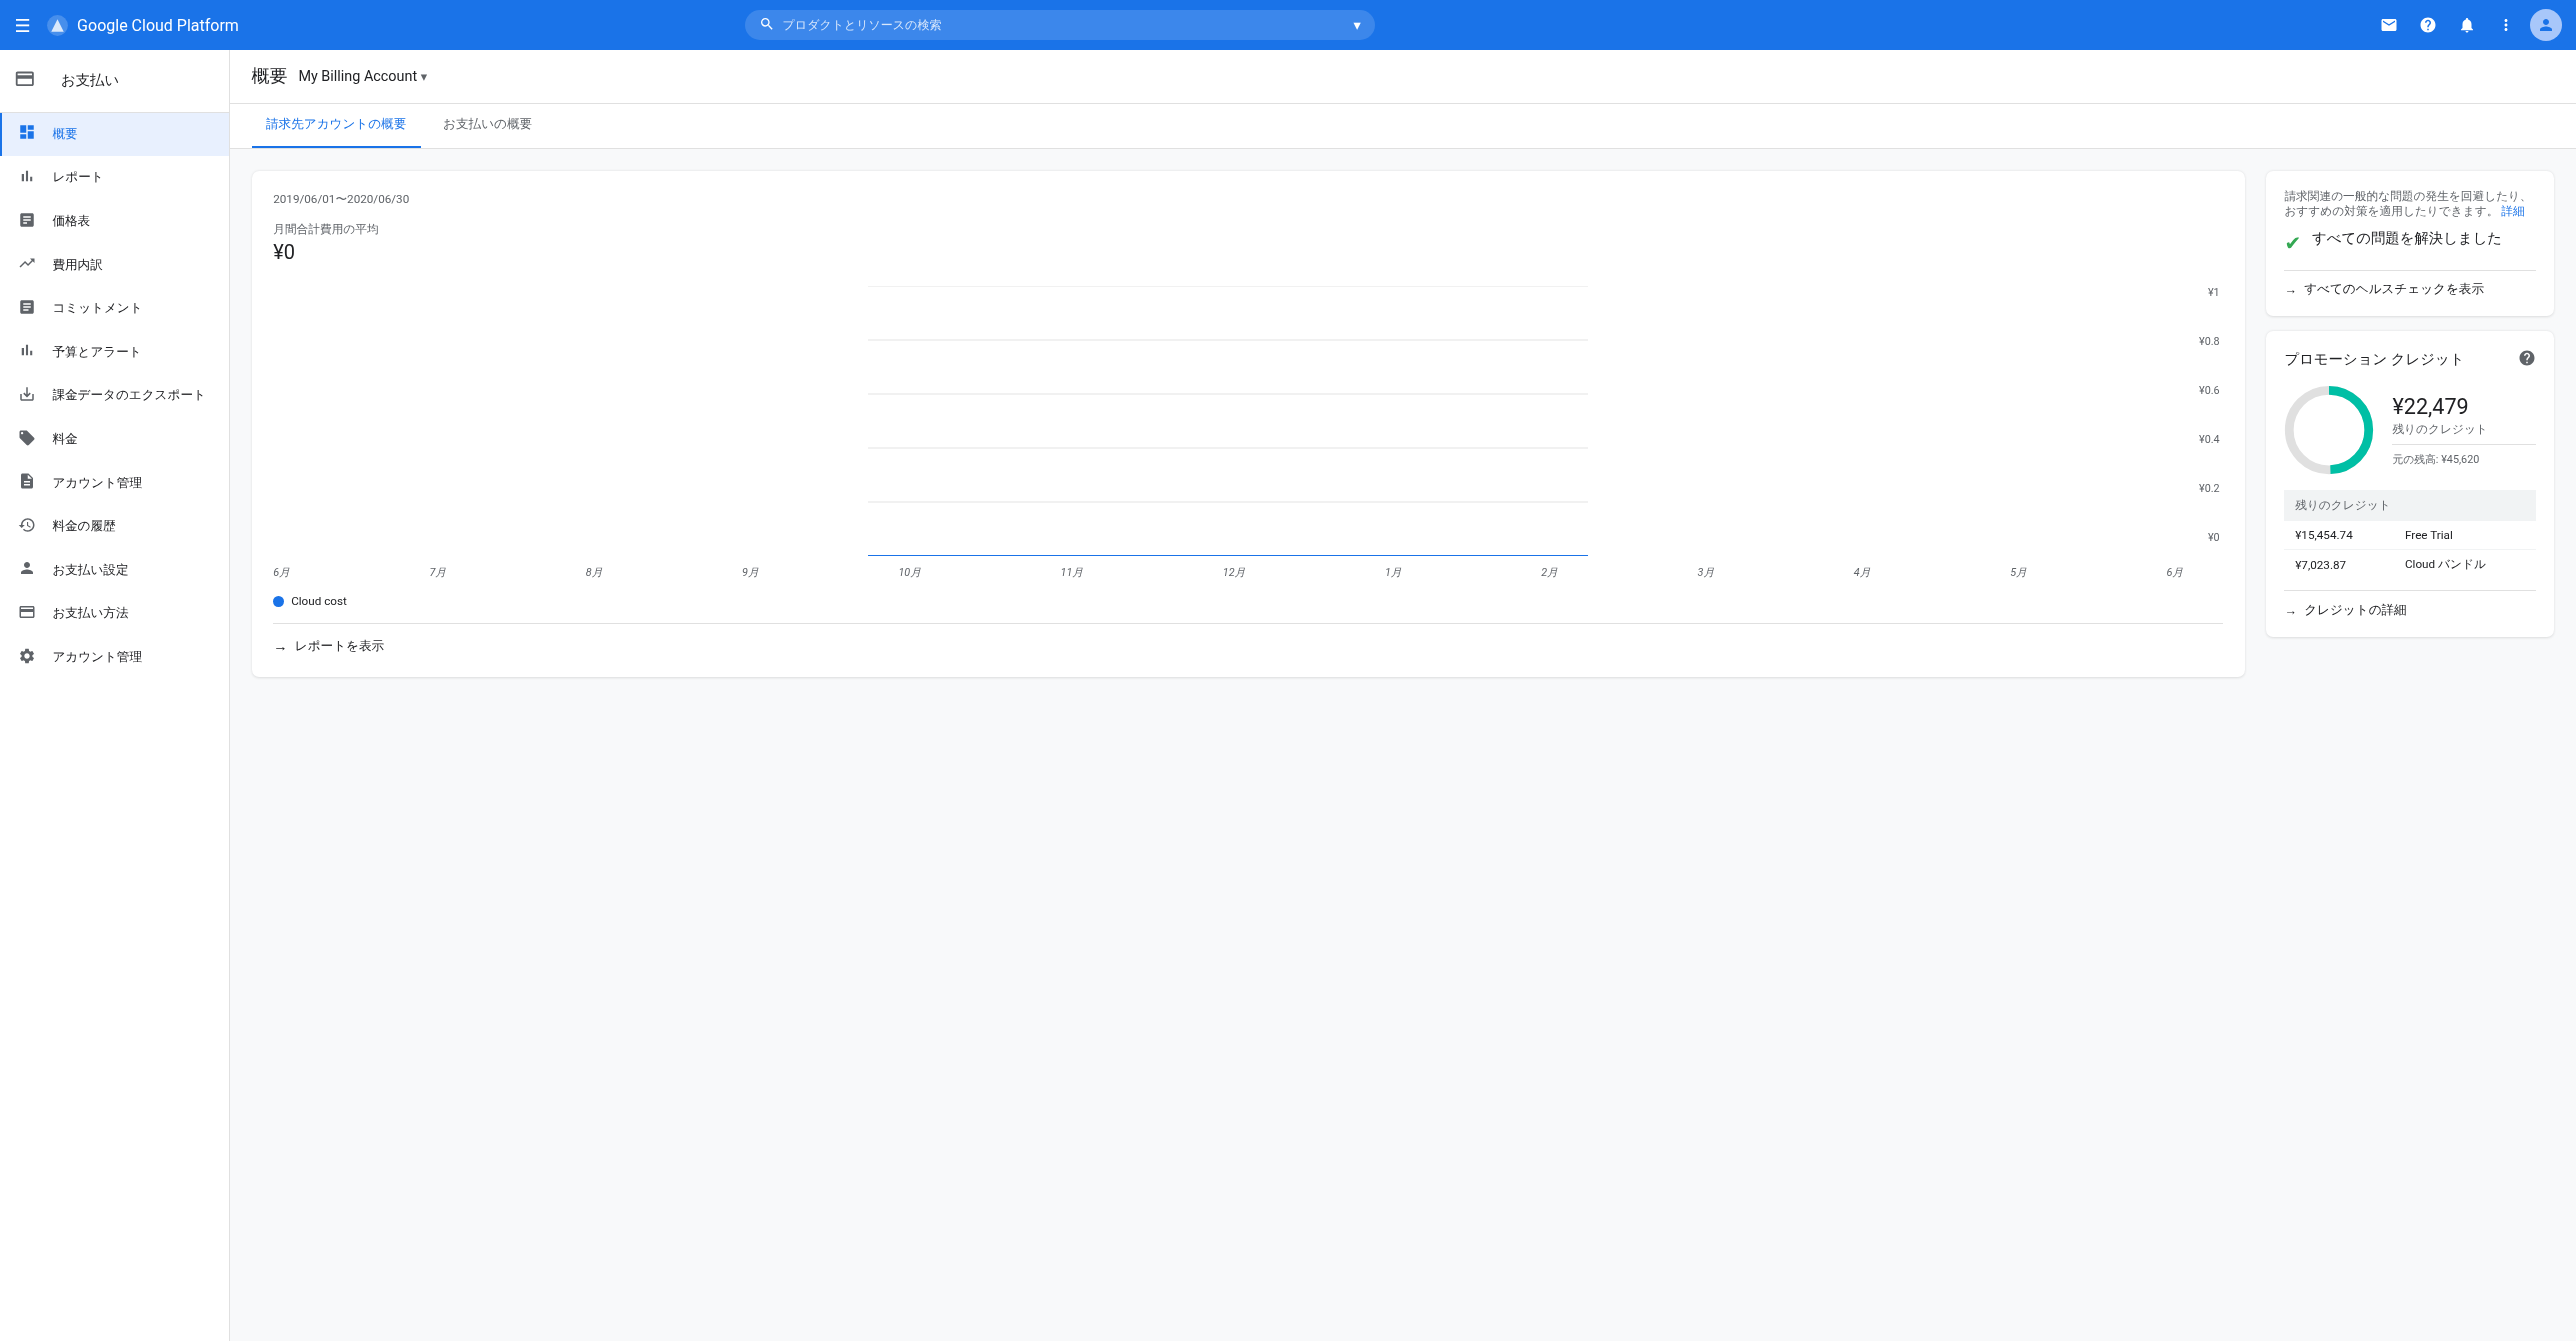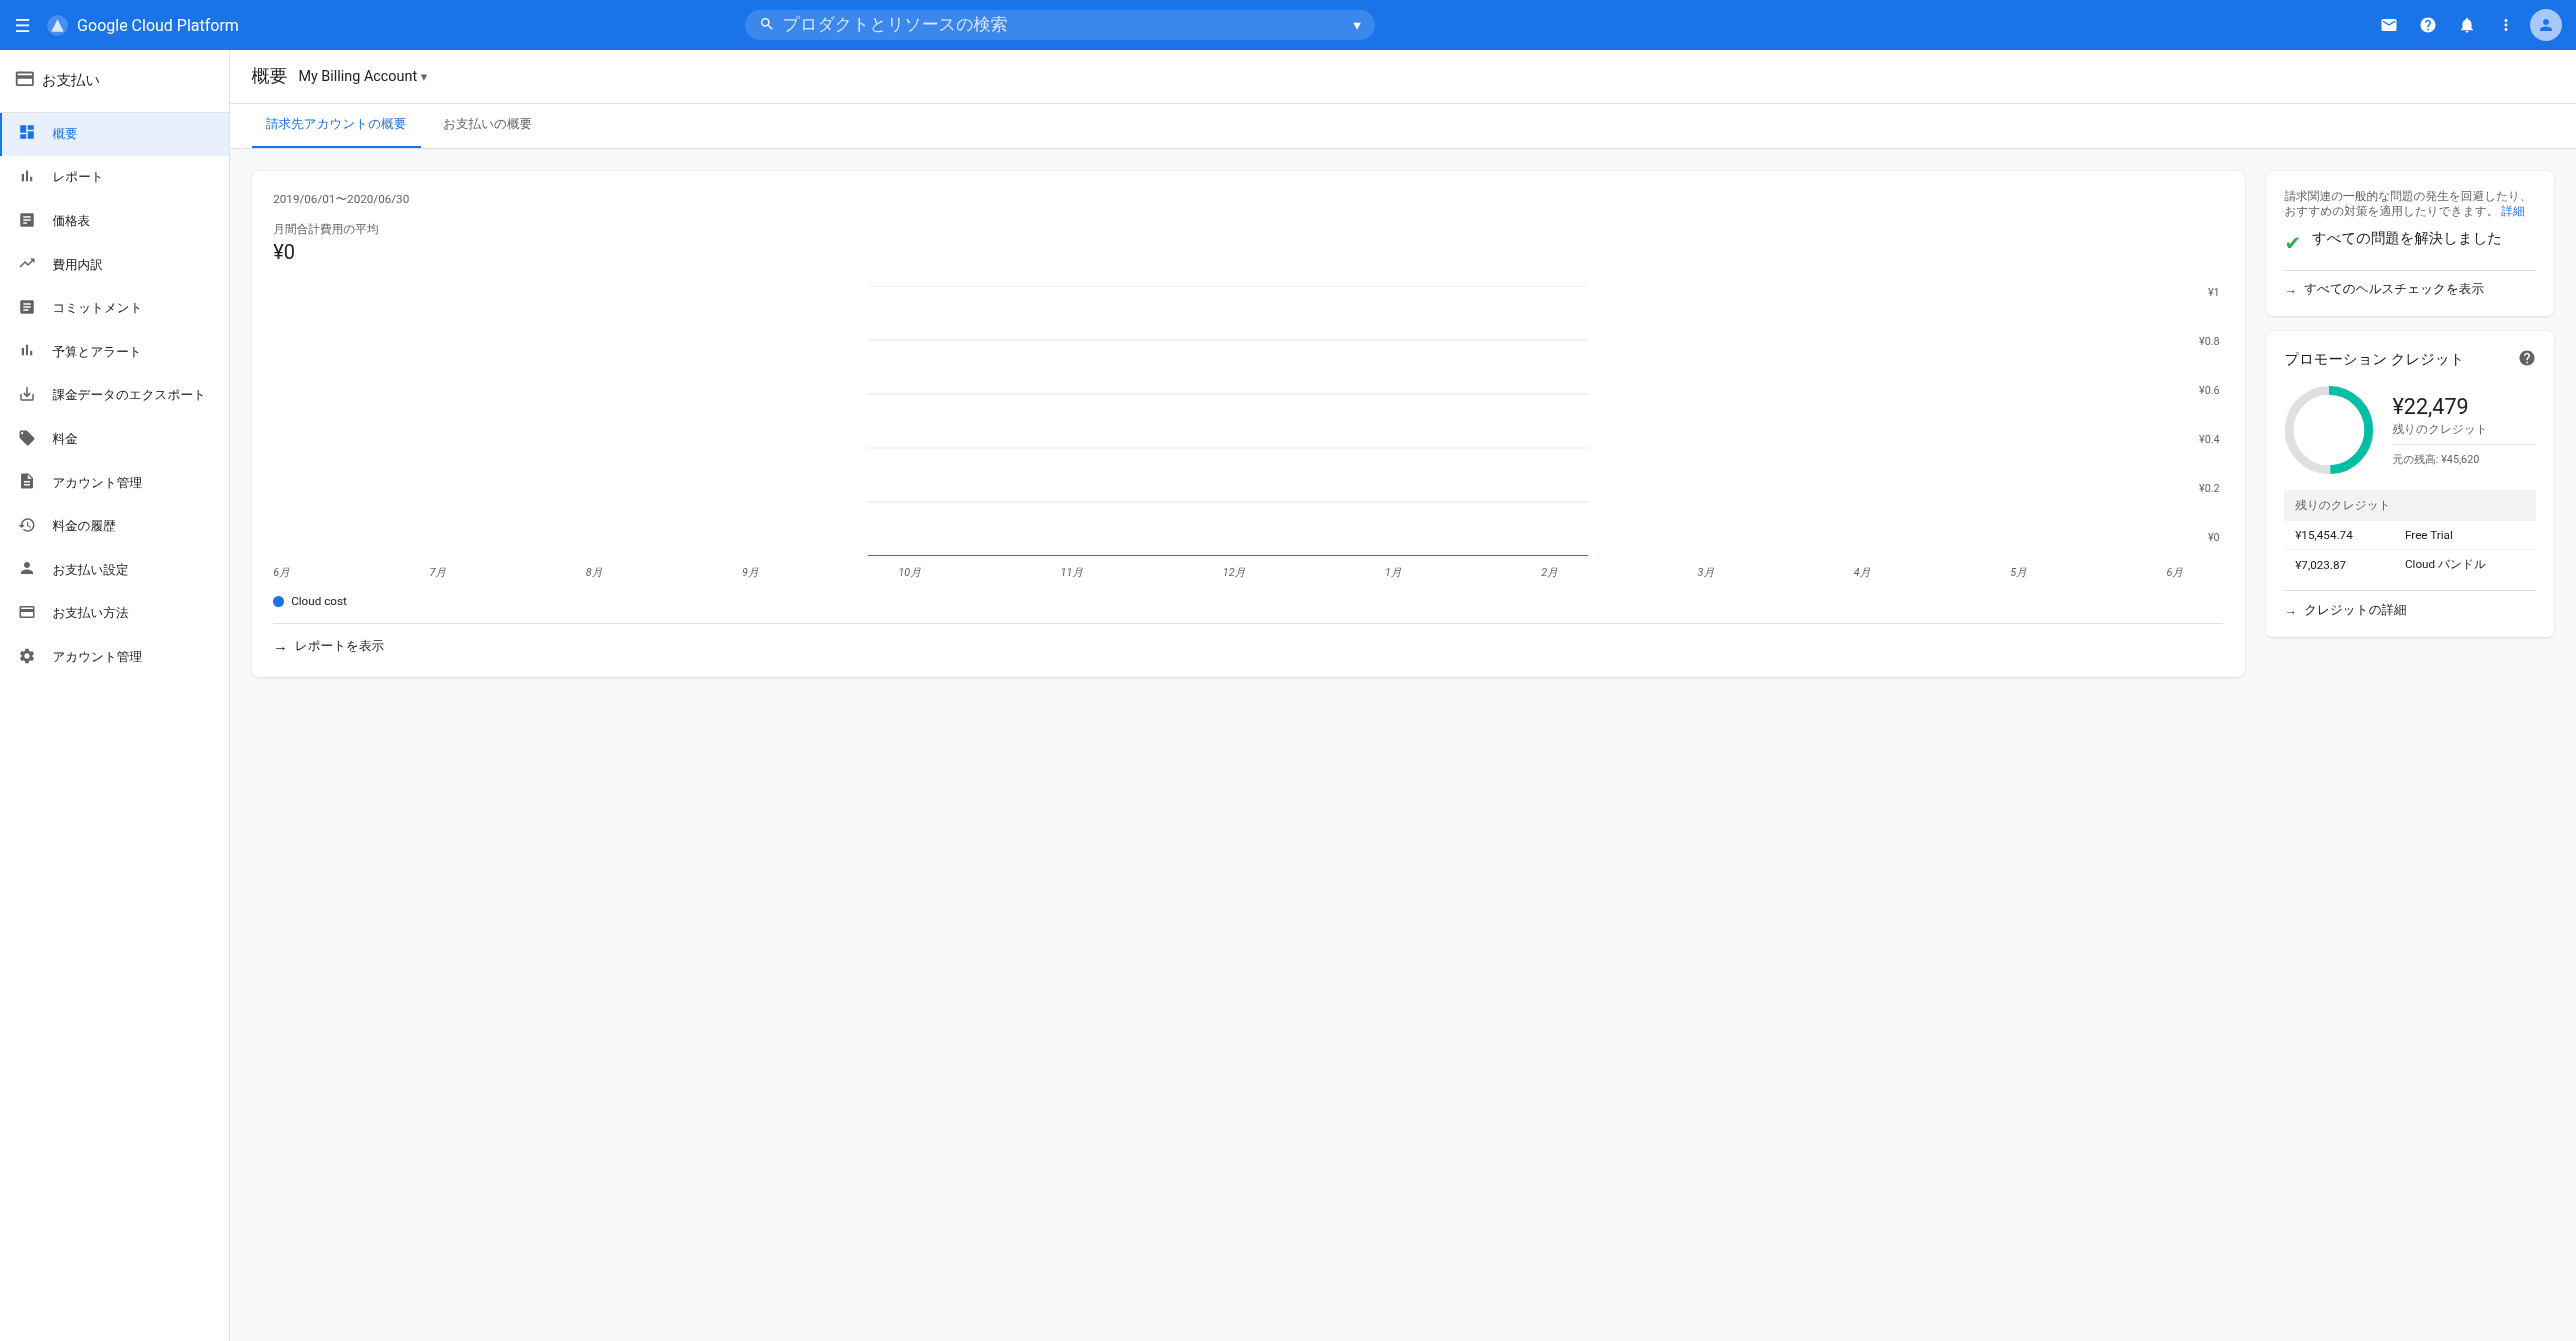--- a/index.html
+++ b/index.html
@@ -16,21 +16,21 @@
     .topbar-logo { display: flex; align-items: center; gap: 7.2px; font-size: 16px; font-weight: 400; }
     .topbar-logo-icon { width: 25px; height: 25px; }
     .topbar-search {
       flex: 1; max-width: 630px; margin: 0 auto;
       display: flex; align-items: center;
       background: rgba(255,255,255,0.15); border-radius: 21.6px;
       padding: 5.4px 14.4px; gap: 7.2px;
     }
     .topbar-search input {
       background: transparent; border: none; outline: none;
-      color: white; font-size: 17px; flex: 1;
+      color: white; font-size: 12px; flex: 1;
     }
     .topbar-search input::placeholder { color: rgba(255,255,255,0.8); }
     .topbar-actions { display: flex; align-items: center; gap: 7.2px; margin-left: auto; }
     .topbar-icon-btn {
       width: 32px; height: 32px; border-radius: 50%;
       display: flex; align-items: center; justify-content: center;
       cursor: pointer; font-size: 16px; color: white;
     }
     .topbar-avatar {
       width: 32px; height: 32px; border-radius: 50%;
@@ -40,21 +40,21 @@
 
     
     .layout { display: flex; margin-top: 50px; height: calc(100vh - 50px); }
 
     
     .sidebar {
       width: 230px; background: white; border-right: 0.9px solid #e0e0e0;
       overflow-y: auto; flex-shrink: 0;
     }
     .sidebar-header {
-      display: flex; align-items: center; gap: 6px;
+      display: flex; align-items: center; gap: 25px;
       padding: 18px 14.4px; border-bottom: 0.9px solid #e0e0e0;
     }
     .sidebar-header-icon { font-size: 18px; color: #5f6368; }
     .sidebar-header-title { font-size: 14.4px; color: #202124; }
     .sidebar-item {
       display: flex; align-items: center; gap: 14.4px;
       padding: 10.8px 14.4px; cursor: pointer; font-size: 12.6px; color: #202124;
       border-left: 2.7px solid transparent;
     }
     .sidebar-item.active {

